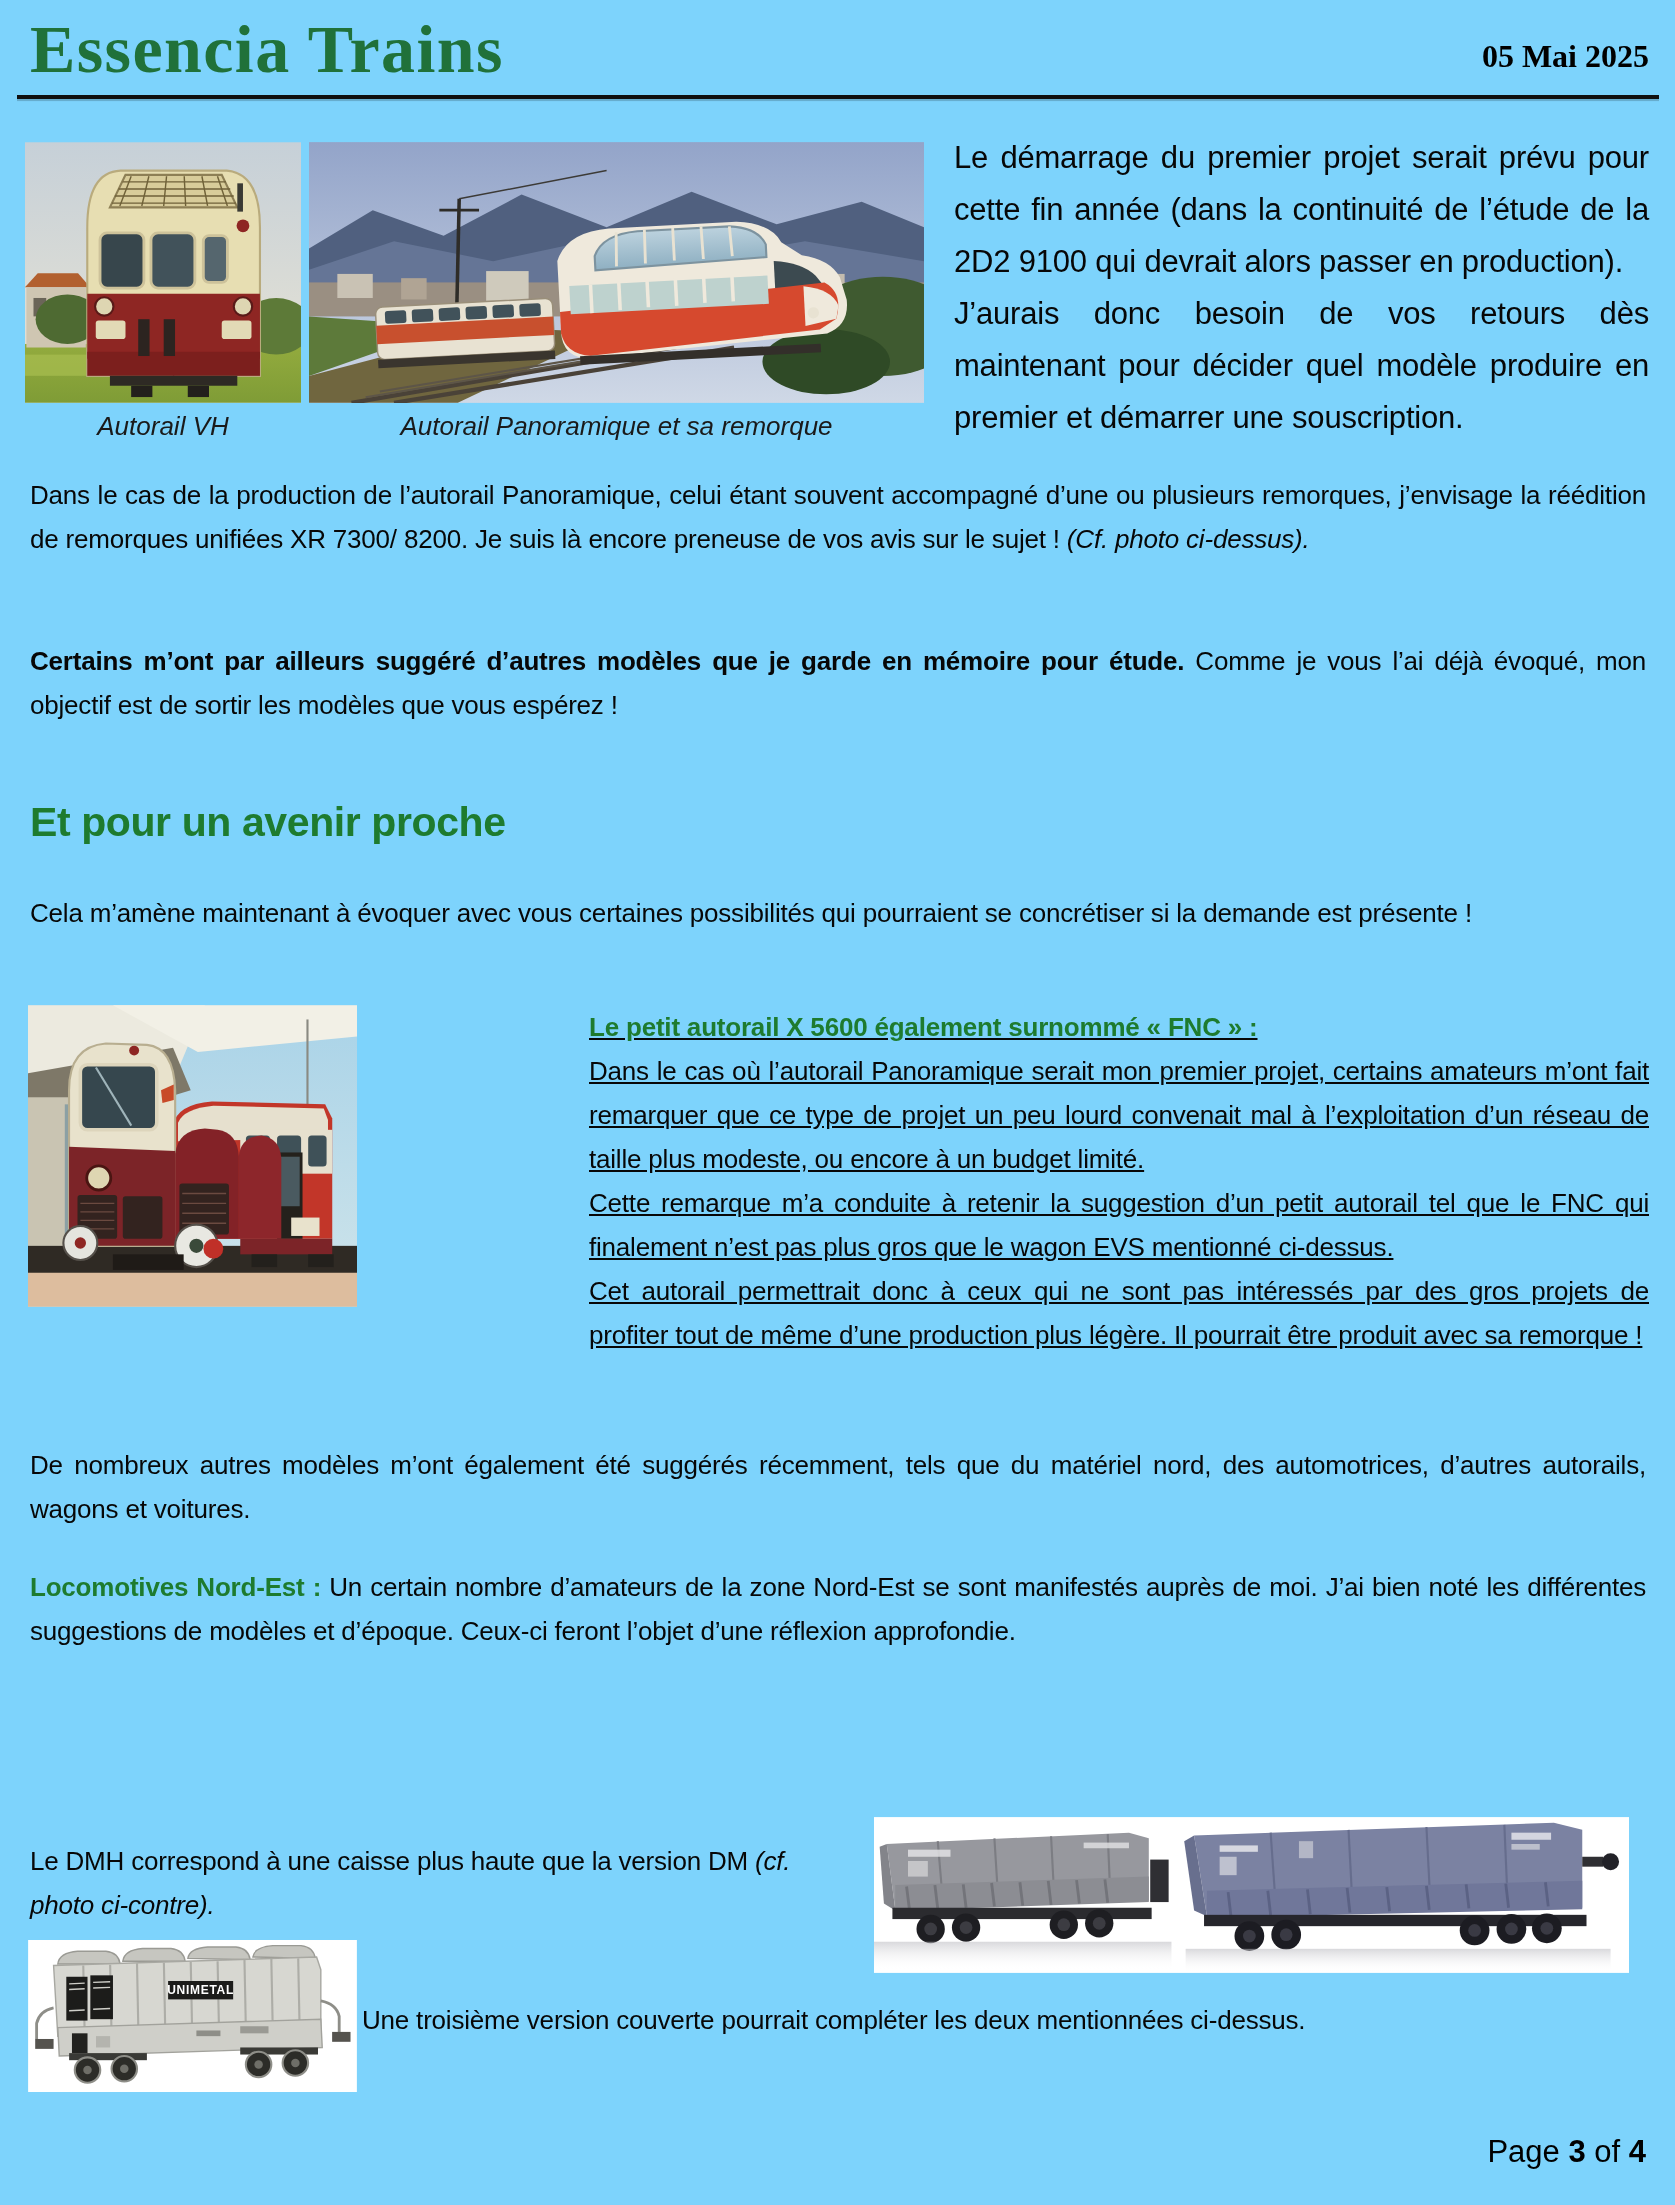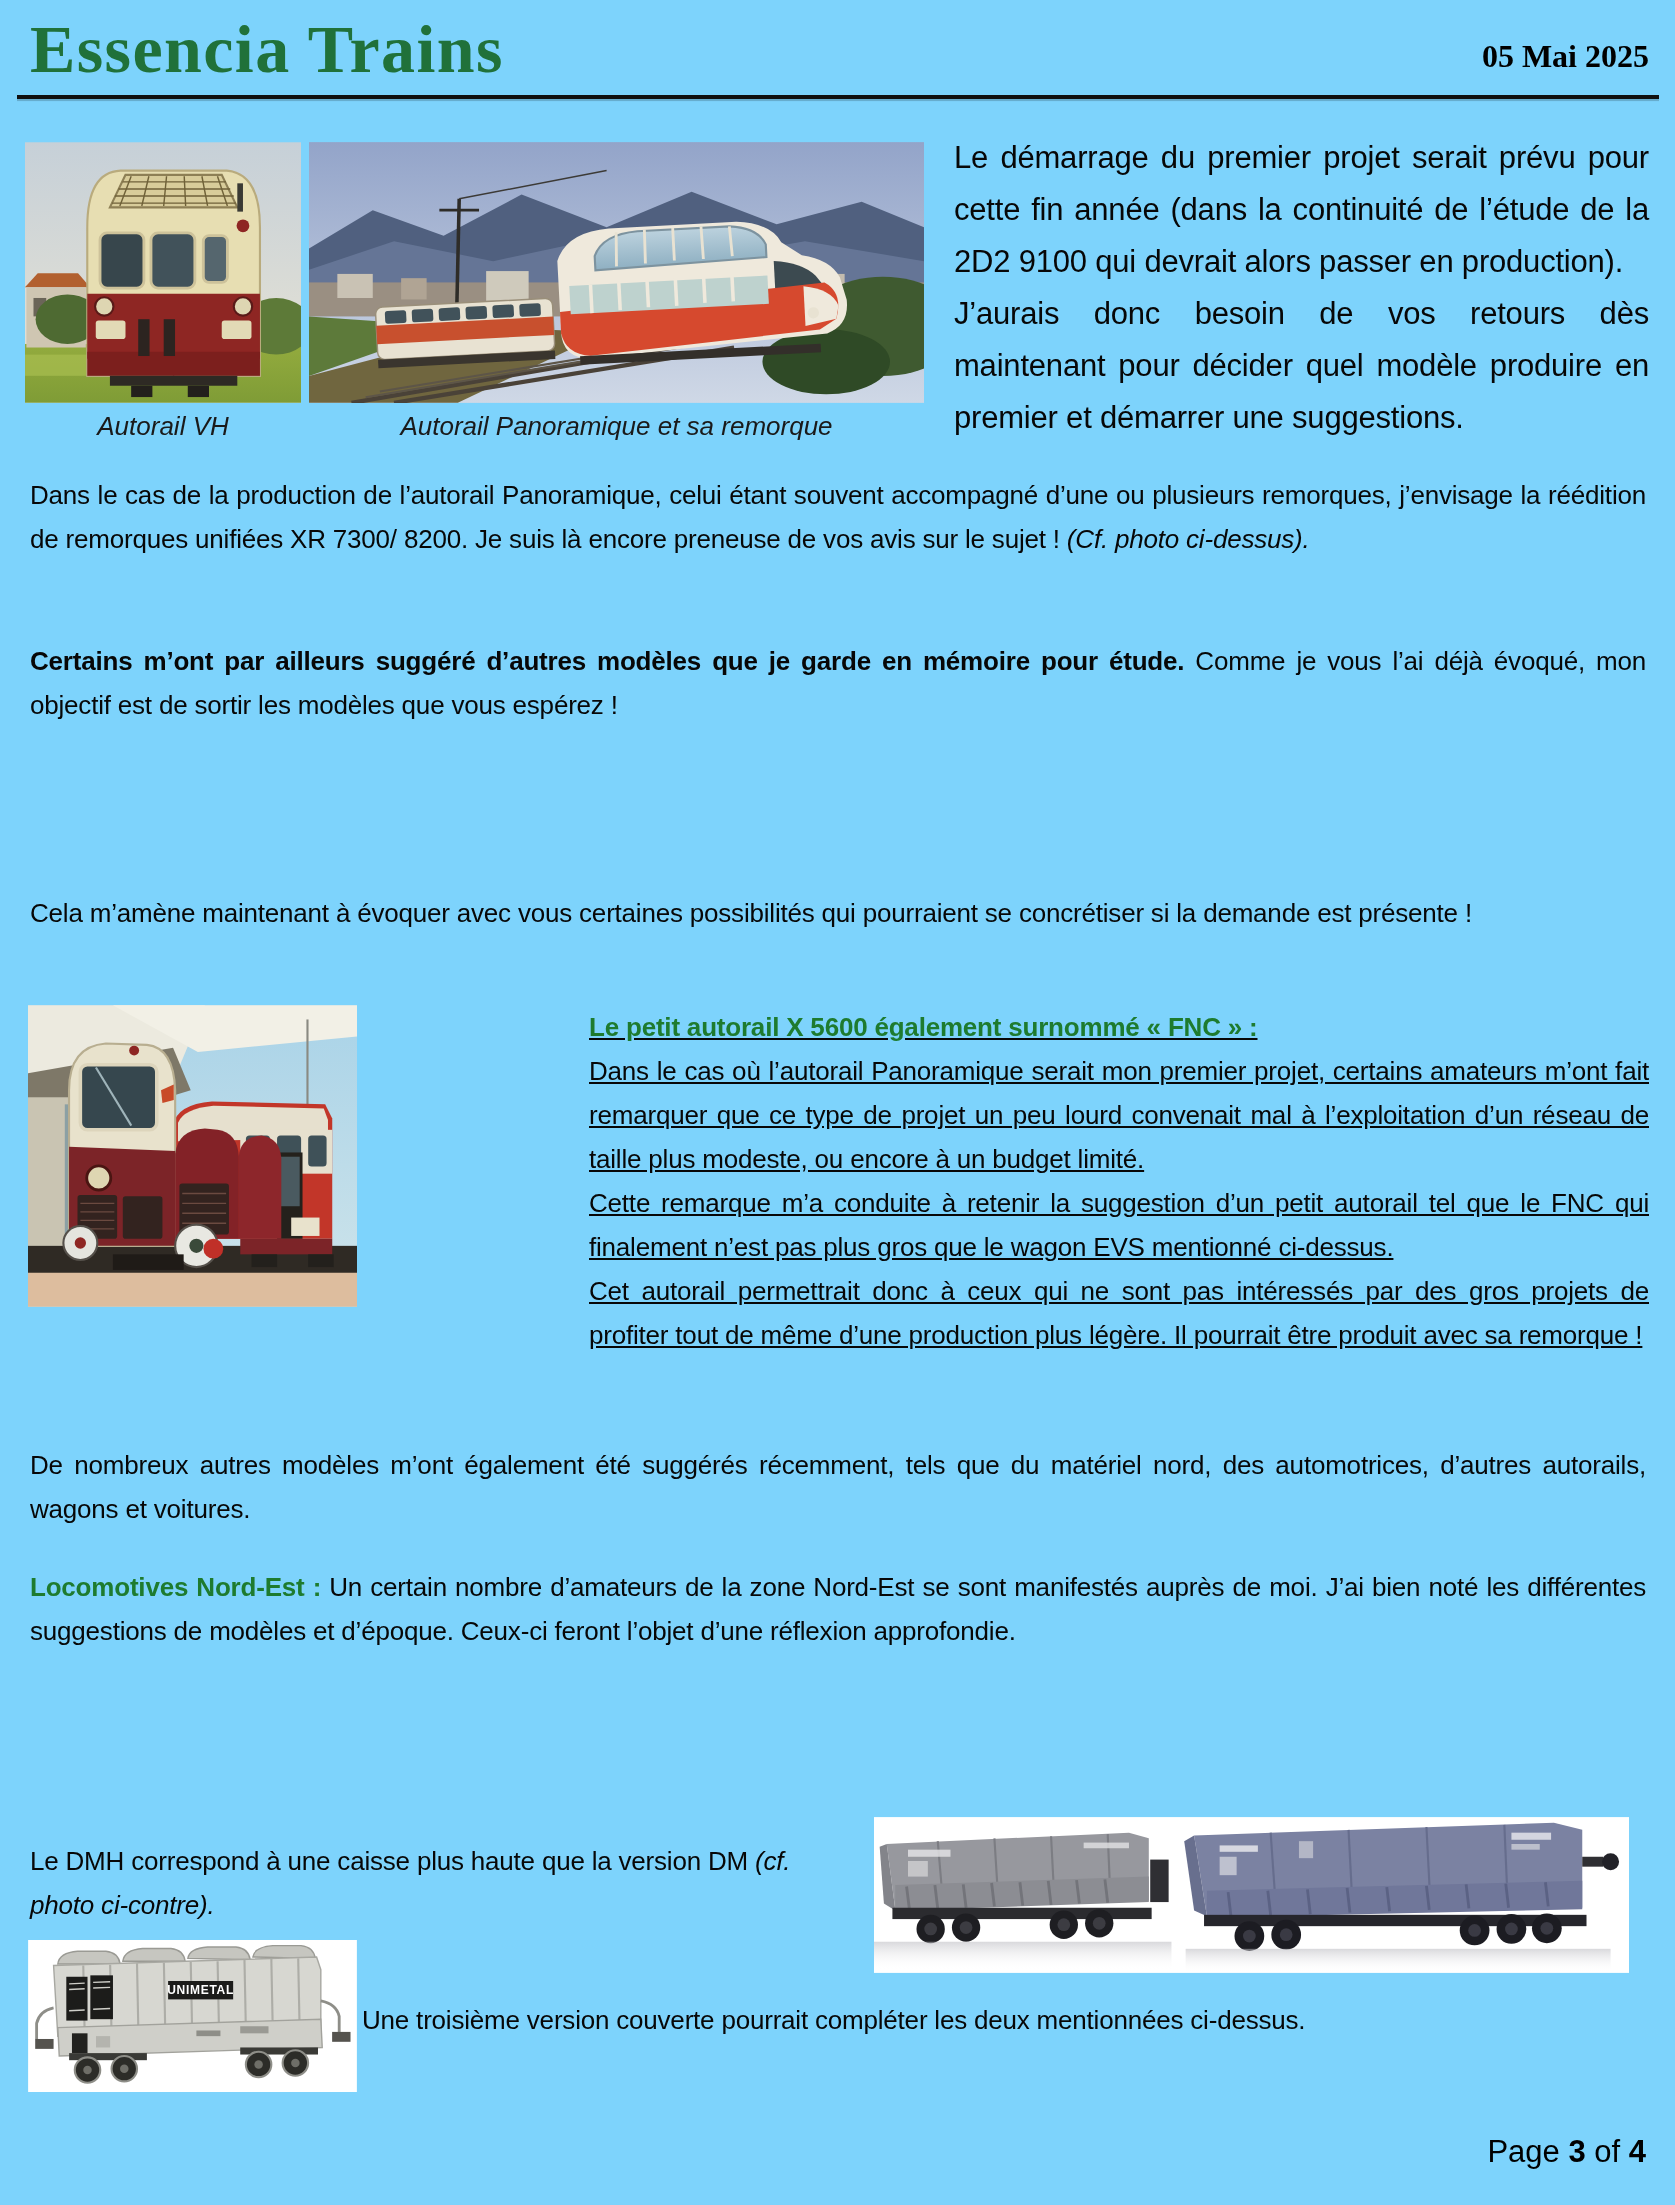--- a/index.html
+++ b/index.html
@@ -206,31 +206,32 @@
         <rect x="380" y="296" width="340" height="12" fill="#332f2a"></rect>
       </g>
     </svg>
   </div>
 
   <div class="abs caption" style="left:25px;top:411px;width:276px;">Autorail VH</div>
   <div class="abs caption" style="left:309px;top:411px;width:615px;">Autorail Panoramique et sa remorque</div>
 
   <div class="abs intro-col" style="left:954px;top:132px;width:695px;">
     <p>Le démarrage du premier projet serait prévu pour cette fin année (dans la continuité de l’étude de la 2D2 9100 qui devrait alors passer en production).</p>
-    <p>J’aurais donc besoin de vos retours dès maintenant pour décider quel modèle produire en premier et démarrer une suggestions.</p>
+    <p>J’aurais donc besoin de vos retours dès maintenant pour décider quel modèle produire en premier et démarrer une souscription.</p>
   </div>
 
   <p class="abs body just" style="left:30px;top:473px;width:1616px;">
     <span>Dans le cas de la production de l’autorail Panoramique, celui étant souvent accompagné d’une ou plusieurs remorques, j’envisage la réédition de remorques unifiées XR 7300/ 8200.  Je suis là encore preneuse de vos avis sur le sujet ! </span><span class="it">(Cf. photo ci-dessus).</span>
   </p>
 
   <p class="abs body just" style="left:30px;top:639px;width:1616px;">
     <span class="bold">Certains m’ont par ailleurs suggéré d’autres modèles que je garde en mémoire pour étude.</span><span>  Comme je vous l’ai déjà évoqué, mon objectif est de sortir les modèles que vous espérez !</span>
   </p>
 
+  <h2 class="abs h2" style="left:30px;top:799px;">Et pour un avenir proche</h2>
 
   <p class="abs body just" style="left:30px;top:891px;width:1616px;">Cela m’amène maintenant à évoquer avec vous certaines possibilités qui pourraient se concrétiser si la demande est présente !</p>
 
   <div class="abs fnc-wrap body just" style="left:28px;top:1005px;text-decoration:underline;">
     <div class="fnc-float">
       <svg width="329" height="302" viewBox="0 0 465 426">
         <defs>
           <linearGradient id="skyF" x1="0" y1="0" x2="0" y2="1">
             <stop offset="0" stop-color="#a9d3e8"></stop>
               <stop offset="1" stop-color="#cfe4ea"></stop>

